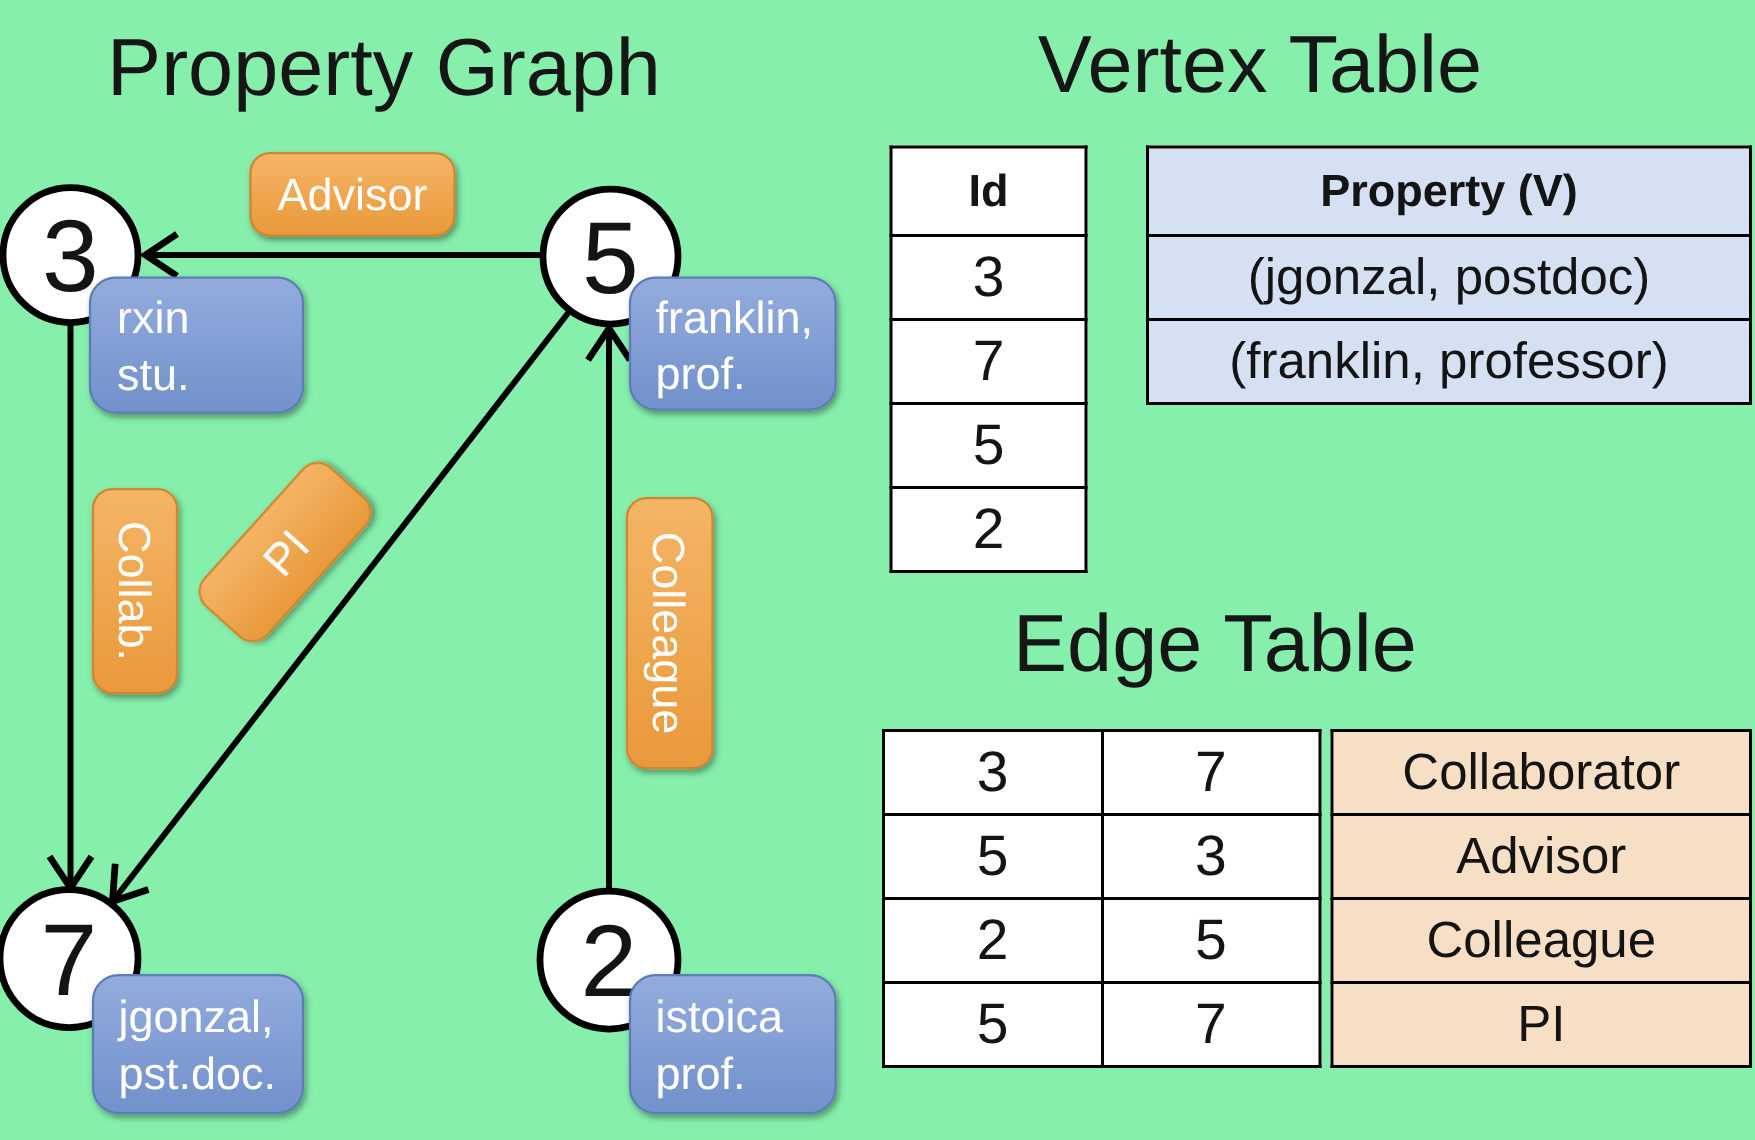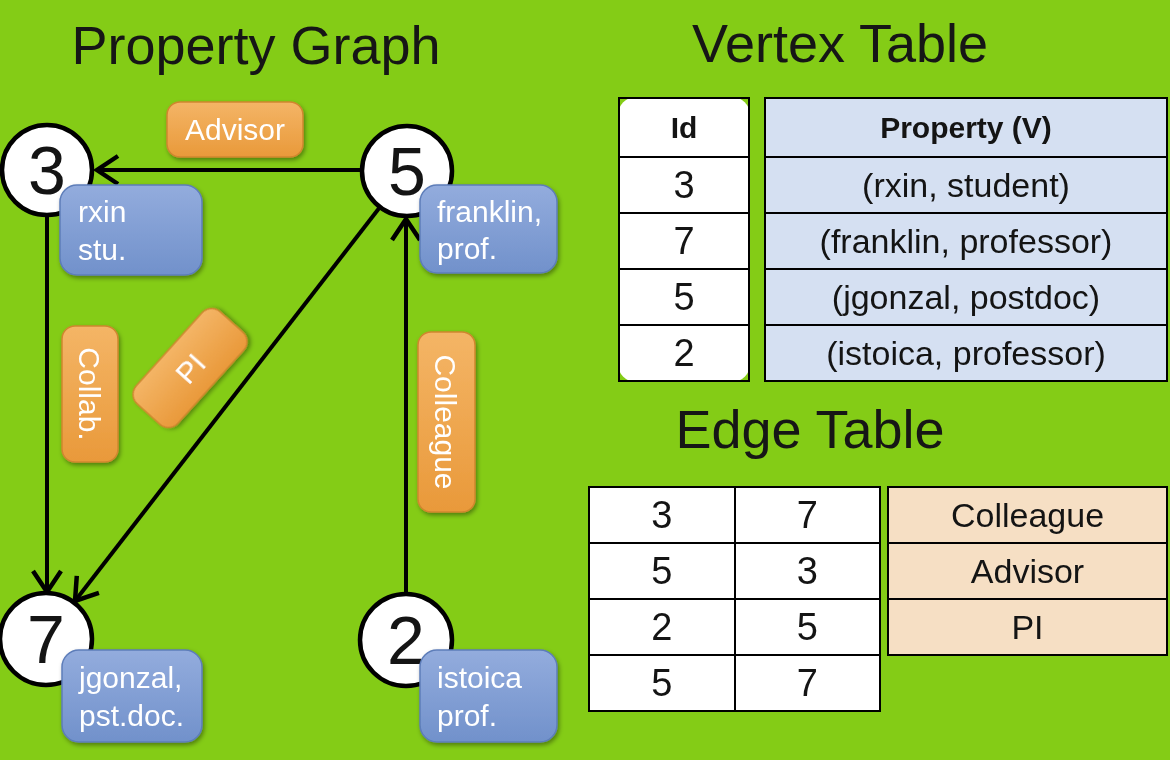--- a/index.html
+++ b/index.html
@@ -1,18 +1,18 @@
 <!DOCTYPE html>
 <html style="--line: #000000; --node_fill: #ffffff; --orange_top: #f4b566; --orange_bottom: #e9993a; --orange_border: #d0862f; --blue_top: #93acdd; --blue_bottom: #7191cb; --blue_border: #5d7db9; --vertex_cell_fill: #d5e0f2; --edge_cell_fill: #f6dfc4; --label_text: #ffffff;"><head>
 <meta charset="utf-8">
 <style>
   html,body{margin:0;padding:0;background:#ffffff;}
   #stage{
     position:relative;width:1170px;height:760px;overflow:hidden;
-    background:#84cc16;
+    background:#86efac;
     font-family:"Liberation Sans", sans-serif;
     color:#111;
   }
   .big-title{
     position:absolute;text-align:center;
     font-size:54px;font-weight:400;letter-spacing:0px;color:#161616;
     white-space:nowrap;
   }
   #pg-title{left:0px;top:14px;width:512px;}
   #vt-title{left:585px;top:12px;width:510px;text-align:center;}
@@ -122,21 +122,21 @@
     <g filter="url(#ds)" transform="translate(190,368) rotate(-48)">
       <rect x="-62" y="-28" width="124" height="56" rx="13" fill="url(#gradOrange)" stroke="var(--orange_border)" stroke-width="1.5"></rect>
       <text x="0" y="11" text-anchor="middle" class="box-label">PI</text>
     </g>
     <g filter="url(#ds)">
       <rect x="418" y="332" width="57" height="180" rx="13" fill="url(#gradOrange)" stroke="var(--orange_border)" stroke-width="1.5"></rect>
       <text transform="translate(446,422) rotate(90)" x="0" y="11" text-anchor="middle" class="box-label">Colleague</text>
     </g>
   </svg>
 
-  <table class="tbl" style="left:618px;top:97px;width:132px;border-radius:18px;">
+  <table class="tbl" style="left:593px;top:97px;width:132px;">
     <tbody>
         <tr class="hdr vhdr">
           <td>Id</td>
         </tr>
     <tr class="vrow">
           <td class="num">3</td>
         </tr>
     <tr class="vrow">
           <td class="num">7</td>
         </tr>
@@ -148,30 +148,24 @@
         </tr>
   </tbody>
     </table>
 
   <table class="tbl blue-col" style="left:764px;top:97px;width:404px;">
     <tbody>
         <tr class="hdr vhdr">
           <td>Property (V)</td>
         </tr>
     <tr class="vrow">
-          <td>(rxin, student)</td>
+          <td>(jgonzal, postdoc)</td>
         </tr>
     <tr class="vrow">
           <td>(franklin, professor)</td>
-        </tr>
-    <tr class="vrow">
-          <td>(jgonzal, postdoc)</td>
-        </tr>
-    <tr class="vrow">
-          <td>(istoica, professor)</td>
         </tr>
   </tbody>
     </table>
 
   <table class="tbl" style="left:588px;top:486px;width:293px;">
     <tbody>
     <tr class="erow">
       <td class="num">3</td>
       <td class="num">7</td>
     </tr>
@@ -186,24 +180,27 @@
     <tr class="erow">
       <td class="num">5</td>
       <td class="num">7</td>
     </tr>
   </tbody>
     </table>
 
   <table class="tbl tan-col" style="left:887px;top:486px;width:281px;">
     <tbody>
     <tr class="erow">
+          <td>Collaborator</td>
+        </tr>
+    <tr class="erow">
+          <td>Advisor</td>
+        </tr>
+    <tr class="erow">
           <td>Colleague</td>
         </tr>
     <tr class="erow">
-          <td>Advisor</td>
-        </tr>
-    <tr class="erow">
           <td>PI</td>
         </tr>
   </tbody>
     </table>
 
 </div>
 
 </body></html>

